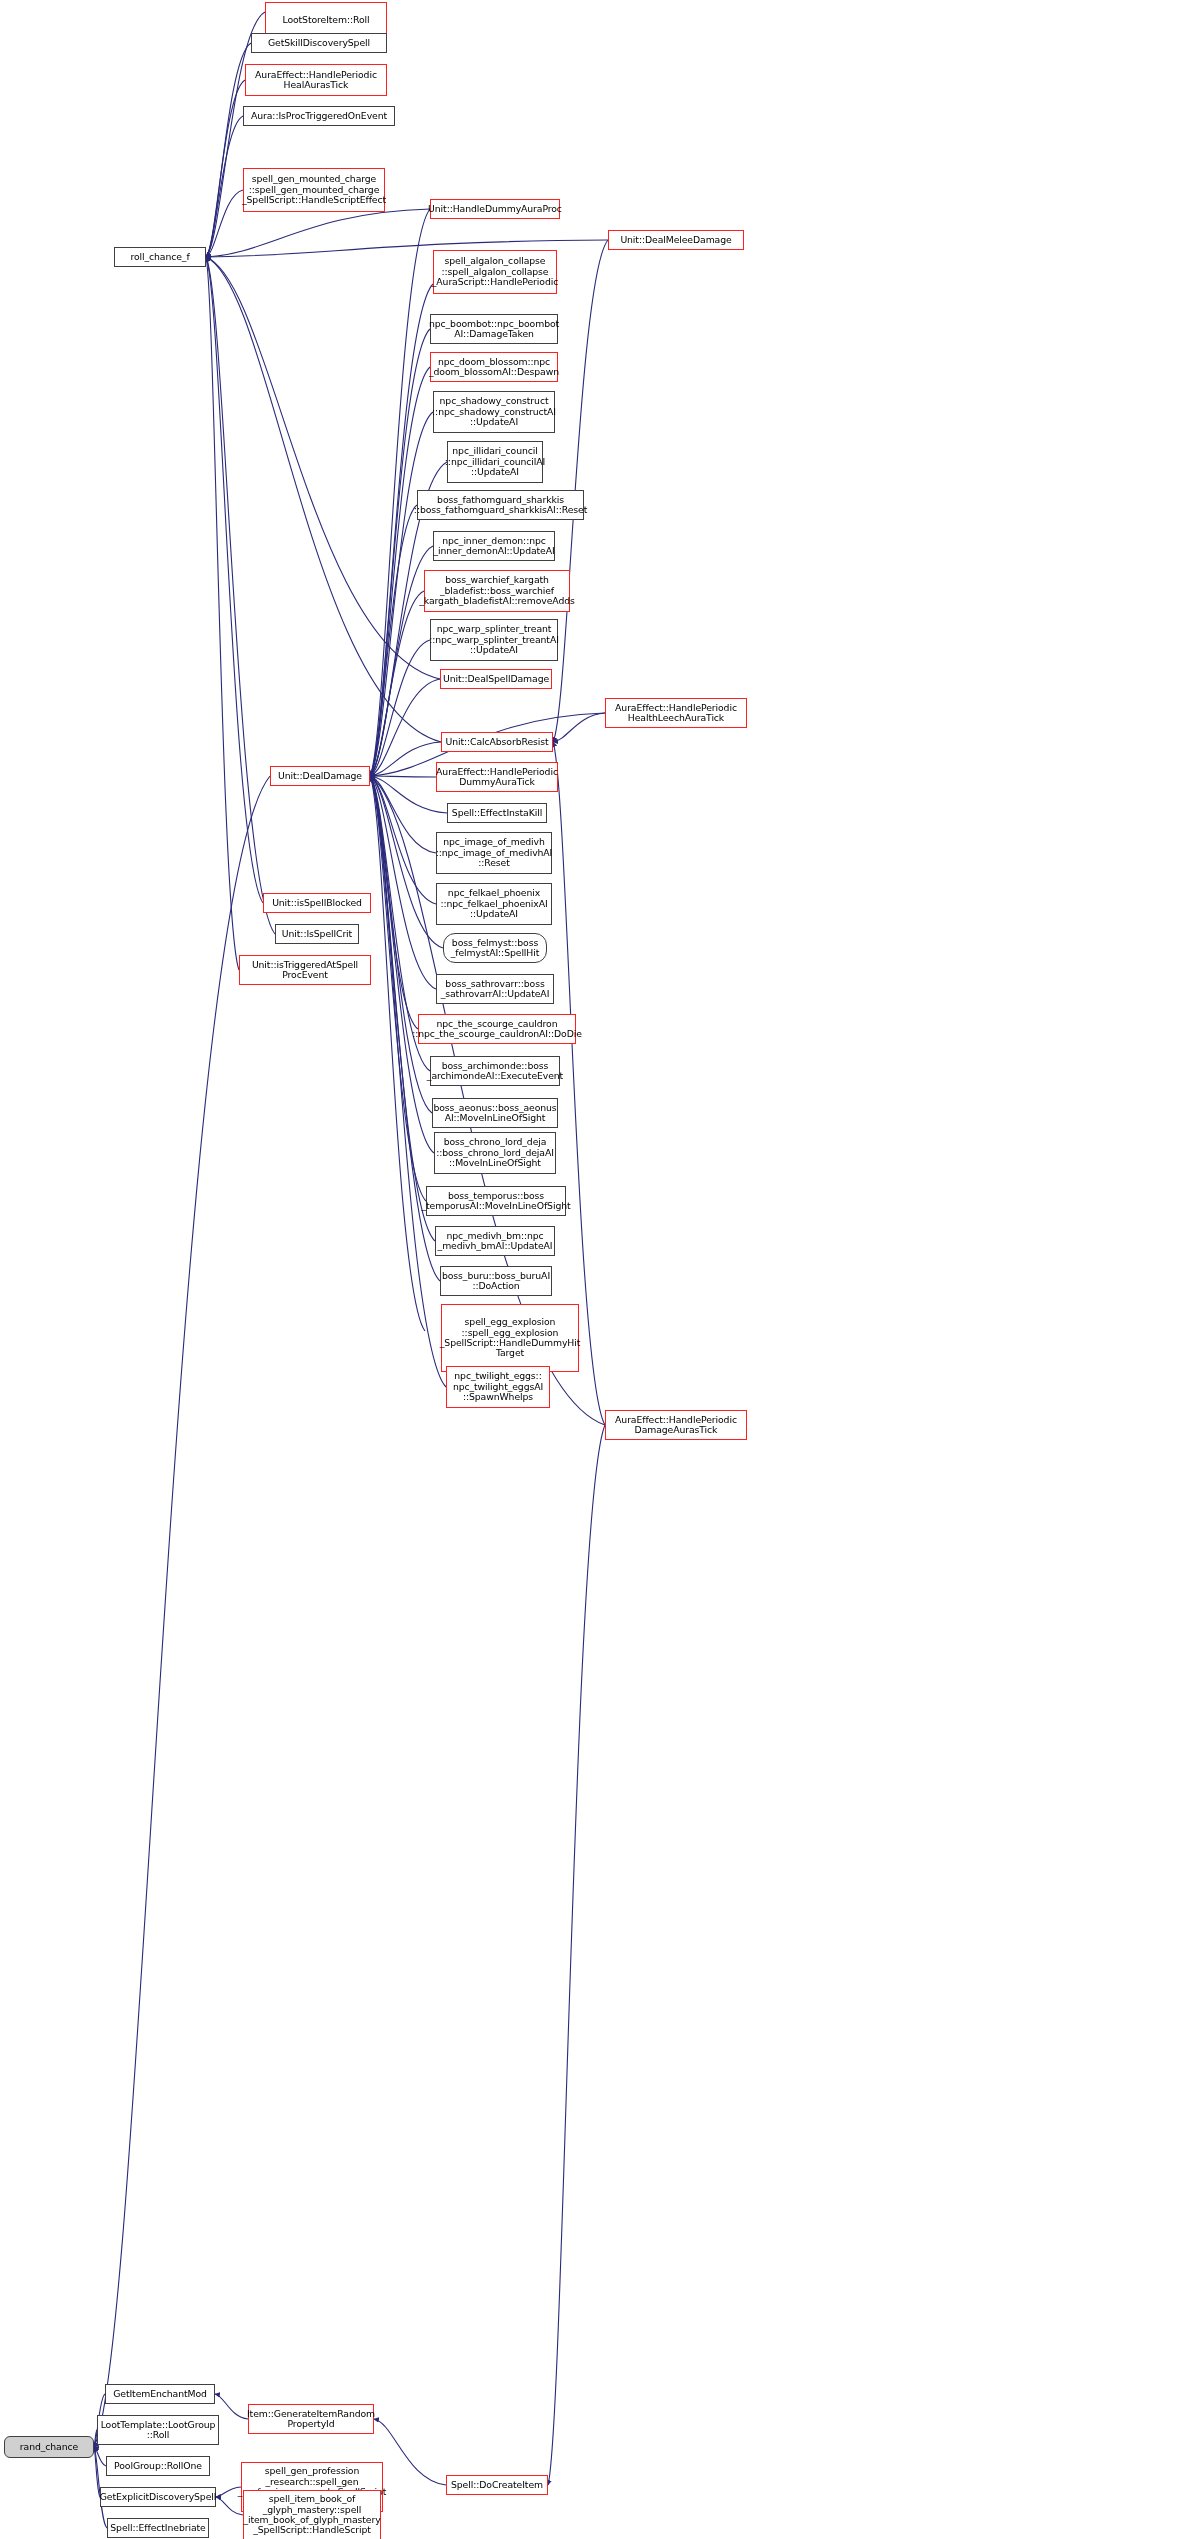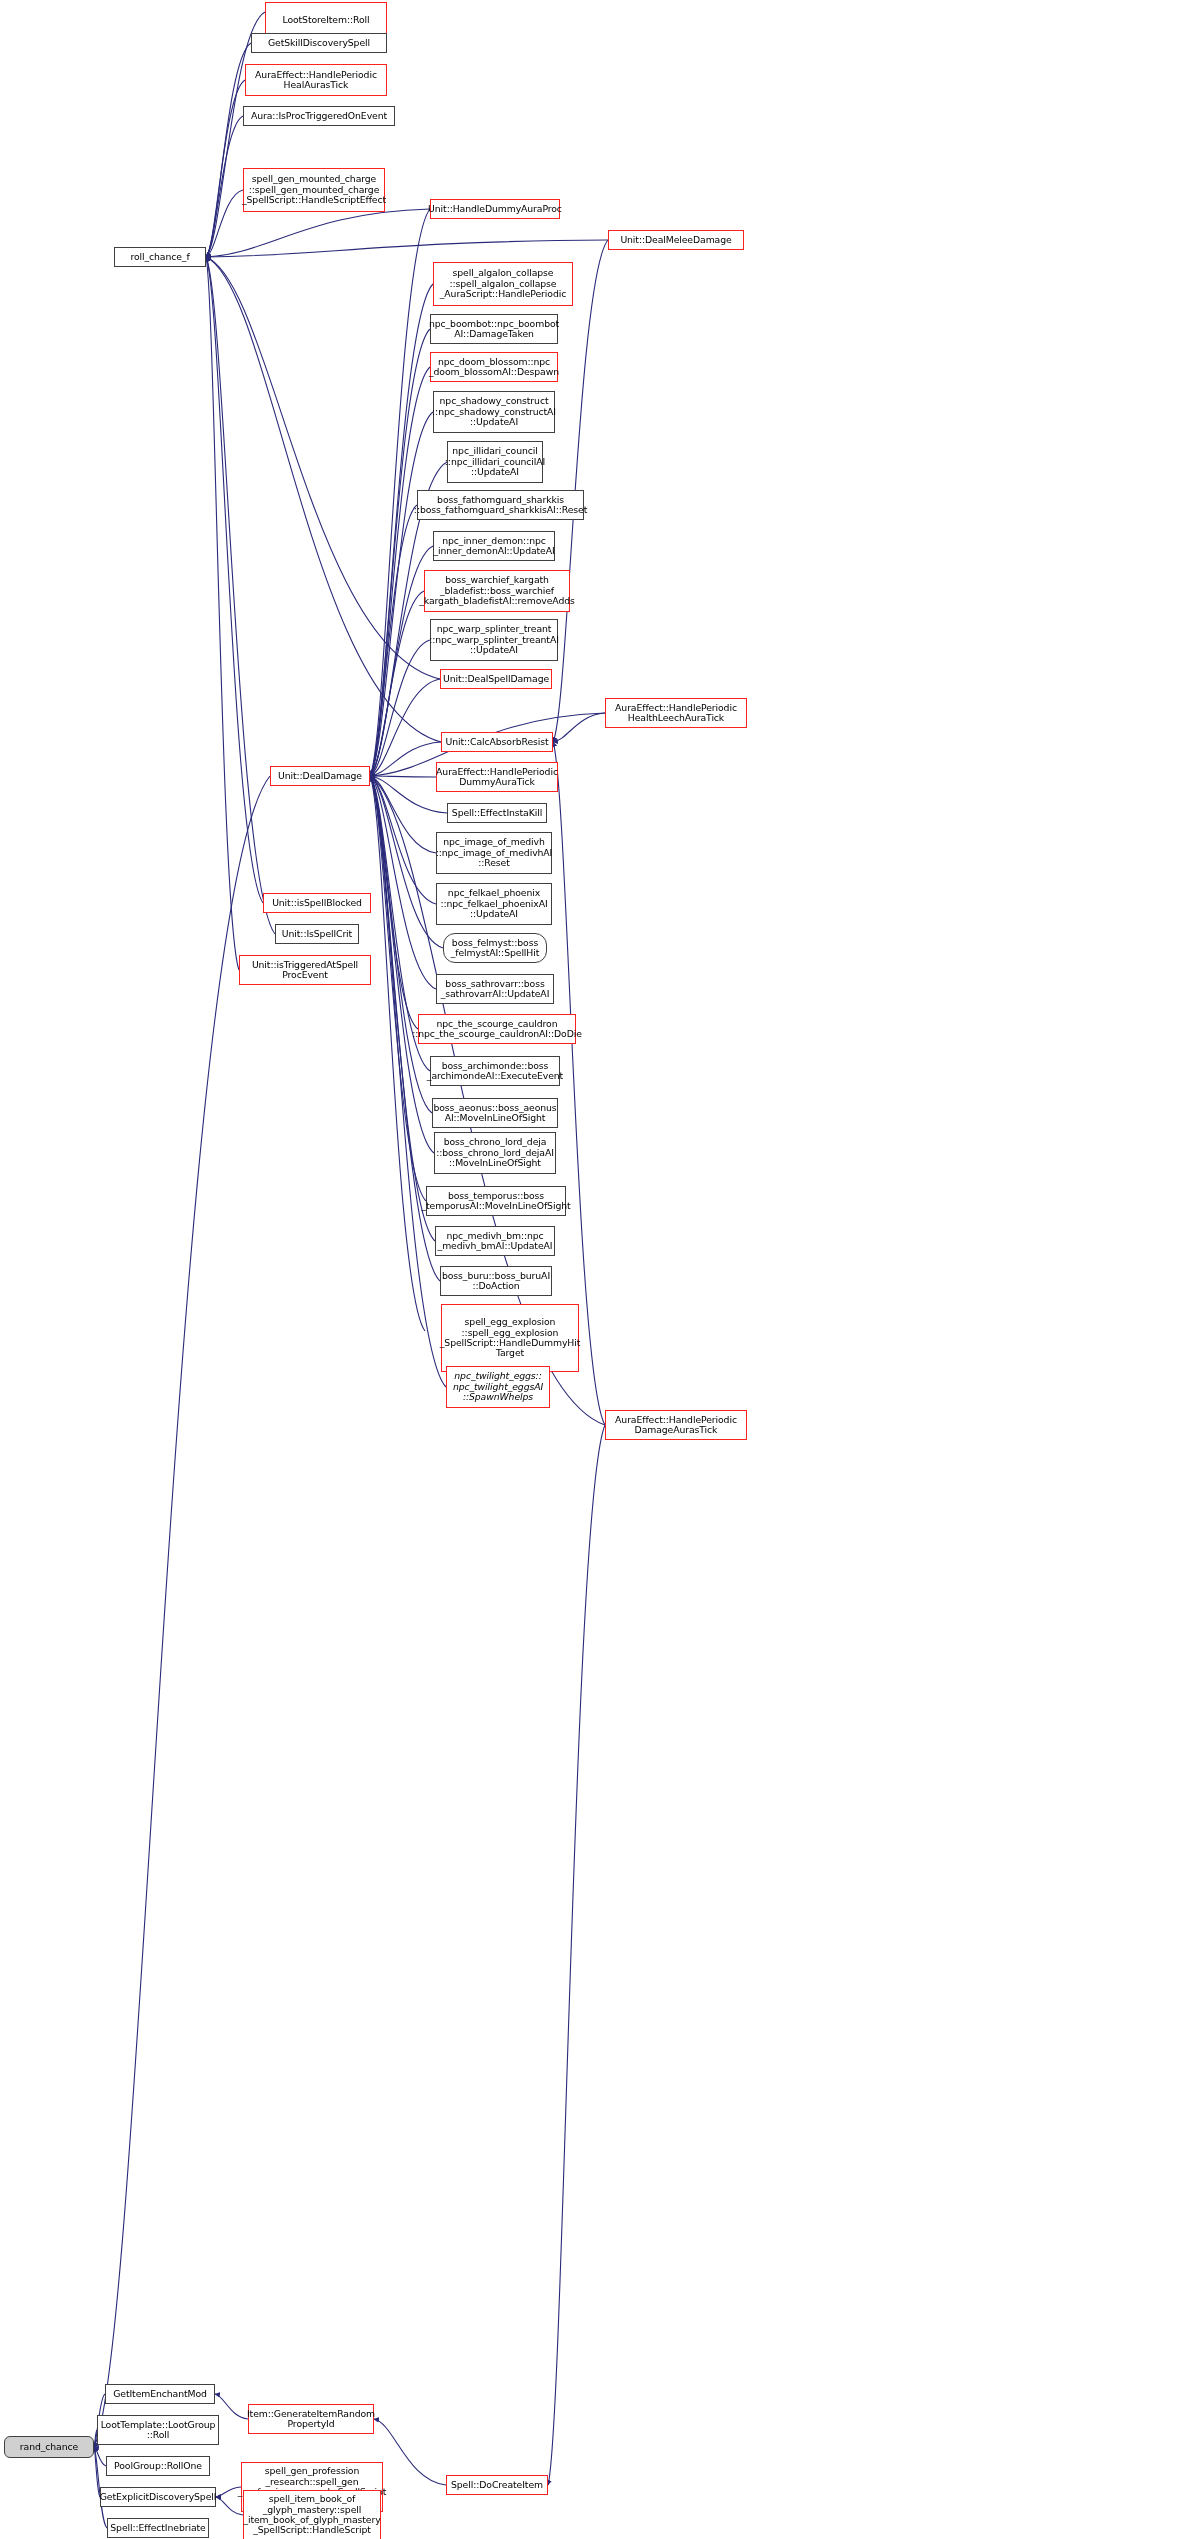--- a/index.html
+++ b/index.html
@@ -103,21 +103,21 @@
         <span>spell_gen_mounted_charge
 ::spell_gen_mounted_charge
 _SpellScript::HandleScriptEffect</span>
       </div>
       <div class="node red" style="left: 430px; top: 199px; width: 130px; height: 20px;">
         <span>Unit::HandleDummyAuraProc</span>
       </div>
       <div class="node red" style="left: 608px; top: 230px; width: 136px; height: 20px;">
         <span>Unit::DealMeleeDamage</span>
       </div>
-      <div class="node red" style="left: 433px; top: 262px; width: 140px; height: 44px; align-items: center;">
+      <div class="node red" style="left: 433px; top: 250px; width: 124px; height: 44px; align-items: center;">
         <span>spell_algalon_collapse
 ::spell_algalon_collapse
 _AuraScript::HandlePeriodic</span>
       </div>
       <div class="node" style="left: 430px; top: 314px; width: 128px; height: 30px;">
         <span>npc_boombot::npc_boombot
 AI::DamageTaken</span>
       </div>
       <div class="node red" style="left: 430px; top: 352px; width: 128px; height: 30px;">
         <span>npc_doom_blossom::npc
@@ -227,21 +227,21 @@
       <div class="node" style="left: 440px; top: 1266px; width: 112px; height: 30px;">
         <span>boss_buru::boss_buruAI
 ::DoAction</span>
       </div>
       <div class="node red" style="left: 441px; top: 1304px; width: 138px; height: 68px;">
         <span>spell_egg_explosion
 ::spell_egg_explosion
 _SpellScript::HandleDummyHit
 Target</span>
       </div>
-      <div class="node red" style="left: 446px; top: 1366px; width: 104px; height: 42px; font-style: italic;">
+      <div class="node red" style="left: 446px; top: 1366px; width: 104px; height: 42px;">
         <span>npc_twilight_eggs::
 npc_twilight_eggsAI
 ::SpawnWhelps</span>
       </div>
       <div class="node red" style="left: 605px; top: 1410px; width: 142px; height: 30px;">
         <span>AuraEffect::HandlePeriodic
 DamageAurasTick</span>
       </div>
       <div class="node root" style="left: 4px; top: 2436px; width: 90px; height: 22px; border-radius: 6px;">
         <span>rand_chance</span>

